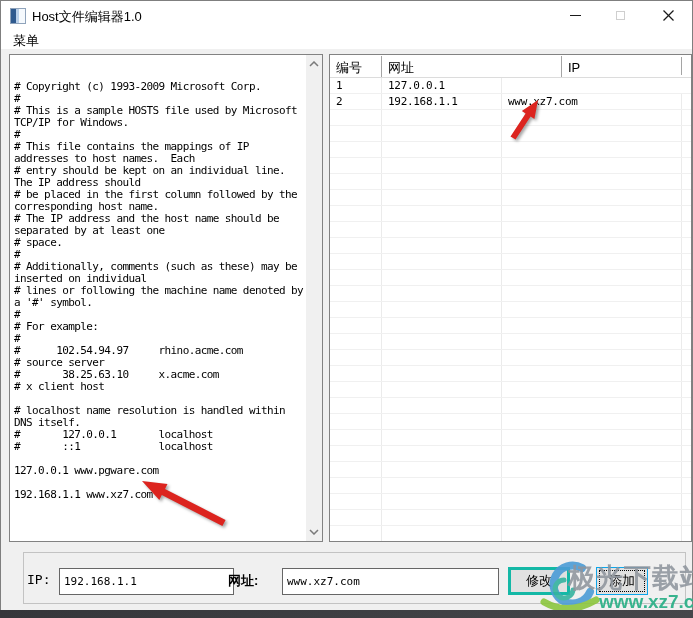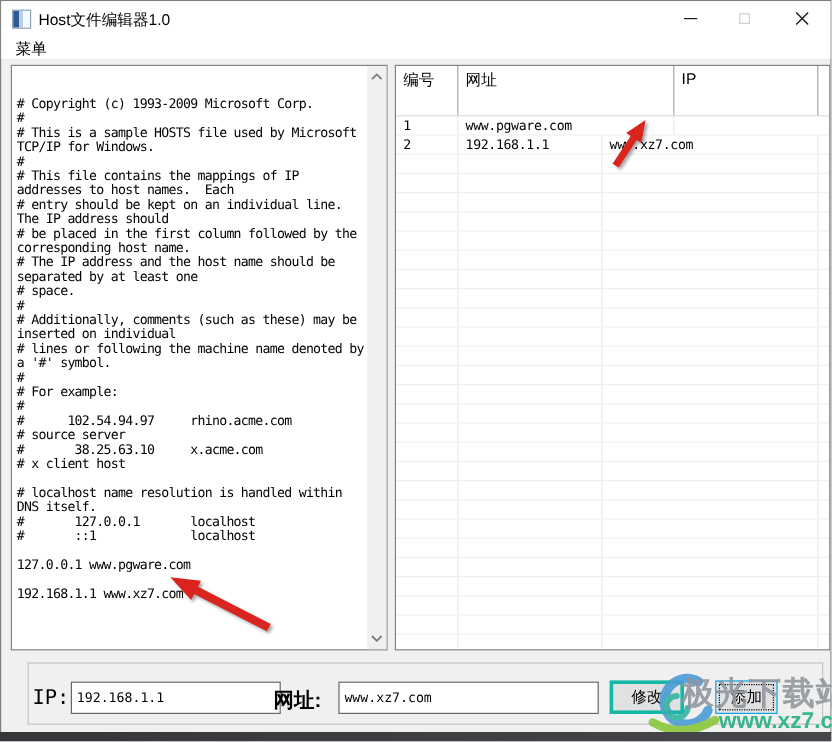--- a/index.html
+++ b/index.html
@@ -19,29 +19,29 @@
   .menu-item { position:absolute; left:7px; top:1px; padding:1px 5px; font-size:13px; color:#000; }
   
   .hosts-panel { position:absolute; left:8px; top:53px; width:314px; height:488px; background:#fff; border:1px solid #828282; }
   .hosts-text { position:absolute; left:0; top:0; right:17px; bottom:0; padding:2px 0 0 4px; overflow:hidden;
                 font-family:"DejaVu Sans Mono","Liberation Mono",monospace; font-size:11px; line-height:12px;
                 letter-spacing:-0.6px; white-space:pre; color:#000;margin-top:24px; }
   .vscroll { position:absolute; top:0; right:0; width:16px; height:100%; background:#f0f0f0; }
   .scroll-arrow { position:absolute; left:0; width:16px; height:16px; display:flex; align-items:center; justify-content:center; }
   .scroll-arrow.up { top:1px; } .scroll-arrow.down { bottom:1px; }
   .table-panel { position:absolute; left:328px; top:53px; width:363px; height:488px; background:#fff; border:1px solid #828282; overflow:hidden; }
-  .t-header { display:flex; height:42px; border-bottom:1px solid #dcdcdc; }
+  .t-header { display:flex; height:23px; border-bottom:1px solid #dcdcdc;align-items:center; }
   .t-hcell { font-size:13px; color:#000; padding:3px 0 0 6px; border-right:1px solid #a5a5a5; }
   .t-row { display:flex; height:16px; border-bottom:1px solid #f0f0f0; }
   .t-cell { font-family:"DejaVu Sans Mono","Liberation Mono",monospace; font-size:11px; letter-spacing:-0.3px;
             color:#000; padding:1px 0 0 6px; border-right:1px solid #ebebeb; overflow:hidden; white-space:nowrap; }
   .c1 { width:52px; } .c2 { width:120px; } .c3 { width:180px; }
   
   .form-group { position:absolute; left:22px; top:551px; width:663px; height:52px; border:1px solid #c3c3c3; }
-  .form-label { position:absolute; font-size:17px; color:#000; font-family:"DejaVu Sans Mono","Liberation Mono",monospace; }
+  .form-label { position:absolute; font-size:13px; color:#000; font-family:"DejaVu Sans Mono","Liberation Mono",monospace; }
   .form-input { position:absolute; top:15px; height:27px; border:1px solid #666; background:#fff; padding:0 4px;
                 font-family:"DejaVu Sans Mono","Liberation Mono",monospace; font-size:11px; color:#000; outline:none; }
   .btn { position:absolute; top:14px; height:28px; background:#e1e1e1; border:3px solid #14b8a6;
          font-size:13px; color:#000; font-family:inherit; }
   .btn-focused { border:1px solid #0ea5e9; outline:1px dotted #000; outline-offset:-4px;text-align:center; }
   
   .arrow-overlay { position:absolute; left:0; top:0; width:693px; height:618px; pointer-events:none; }
   .watermark { position:absolute; pointer-events:none; }
   .wm-name { position:absolute; left:568px; top:560px; font-size:27px; font-weight:bold; color:#8f959d;
              opacity:.88; letter-spacing:1px; white-space:nowrap; }
@@ -128,21 +128,21 @@
 
   <div class="table-panel">
     <div class="t-header">
       <div class="t-hcell c1">编号</div>
       <div class="t-hcell c3">网址</div>
       <div class="t-hcell c2">IP</div>
     </div>
     <div>
         <div class="t-row">
           <div class="t-cell c1">1</div>
-          <div class="t-cell c3">www.pgware.com</div>
+          <div class="t-cell c2">127.0.0.1</div>
         </div>
         <div class="t-row">
           <div class="t-cell c1">2</div>
           <div class="t-cell c2">192.168.1.1</div>
           <div class="t-cell c3">www.xz7.com</div>
         </div>
         <div class="t-row">
           <div class="t-cell c1"></div>
           <div class="t-cell c2"></div>
           <div class="t-cell c3"></div>

